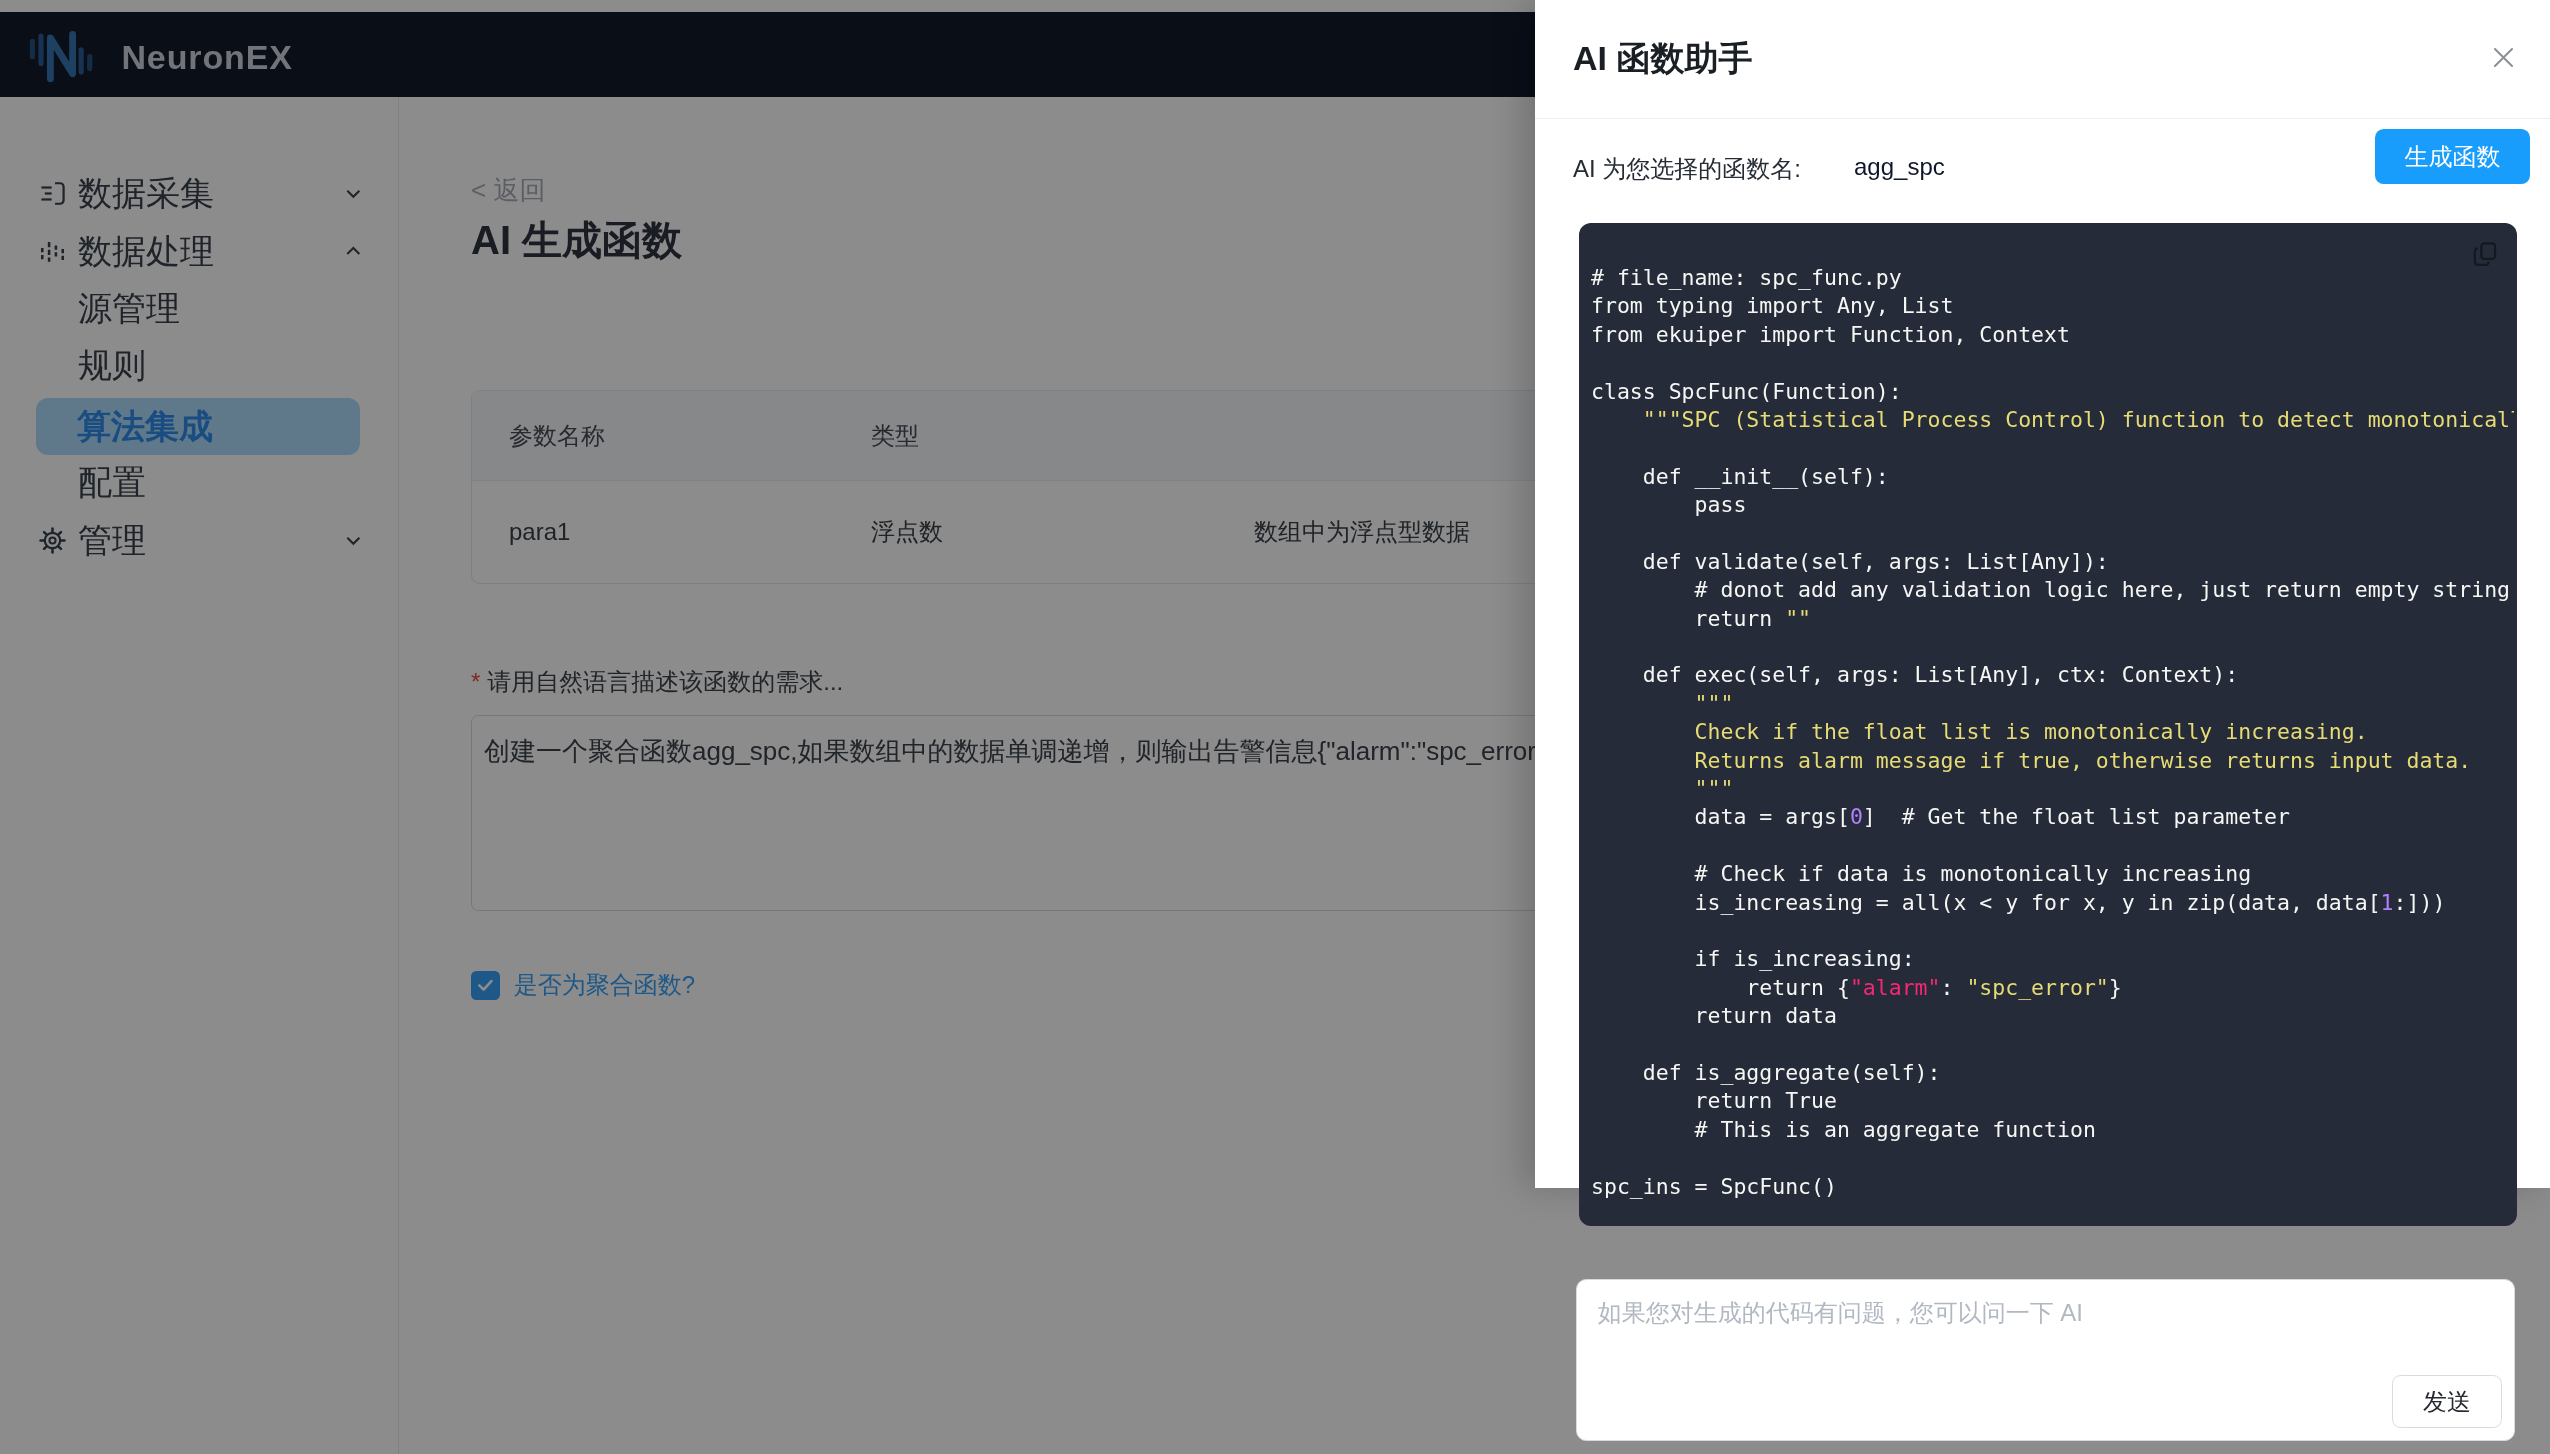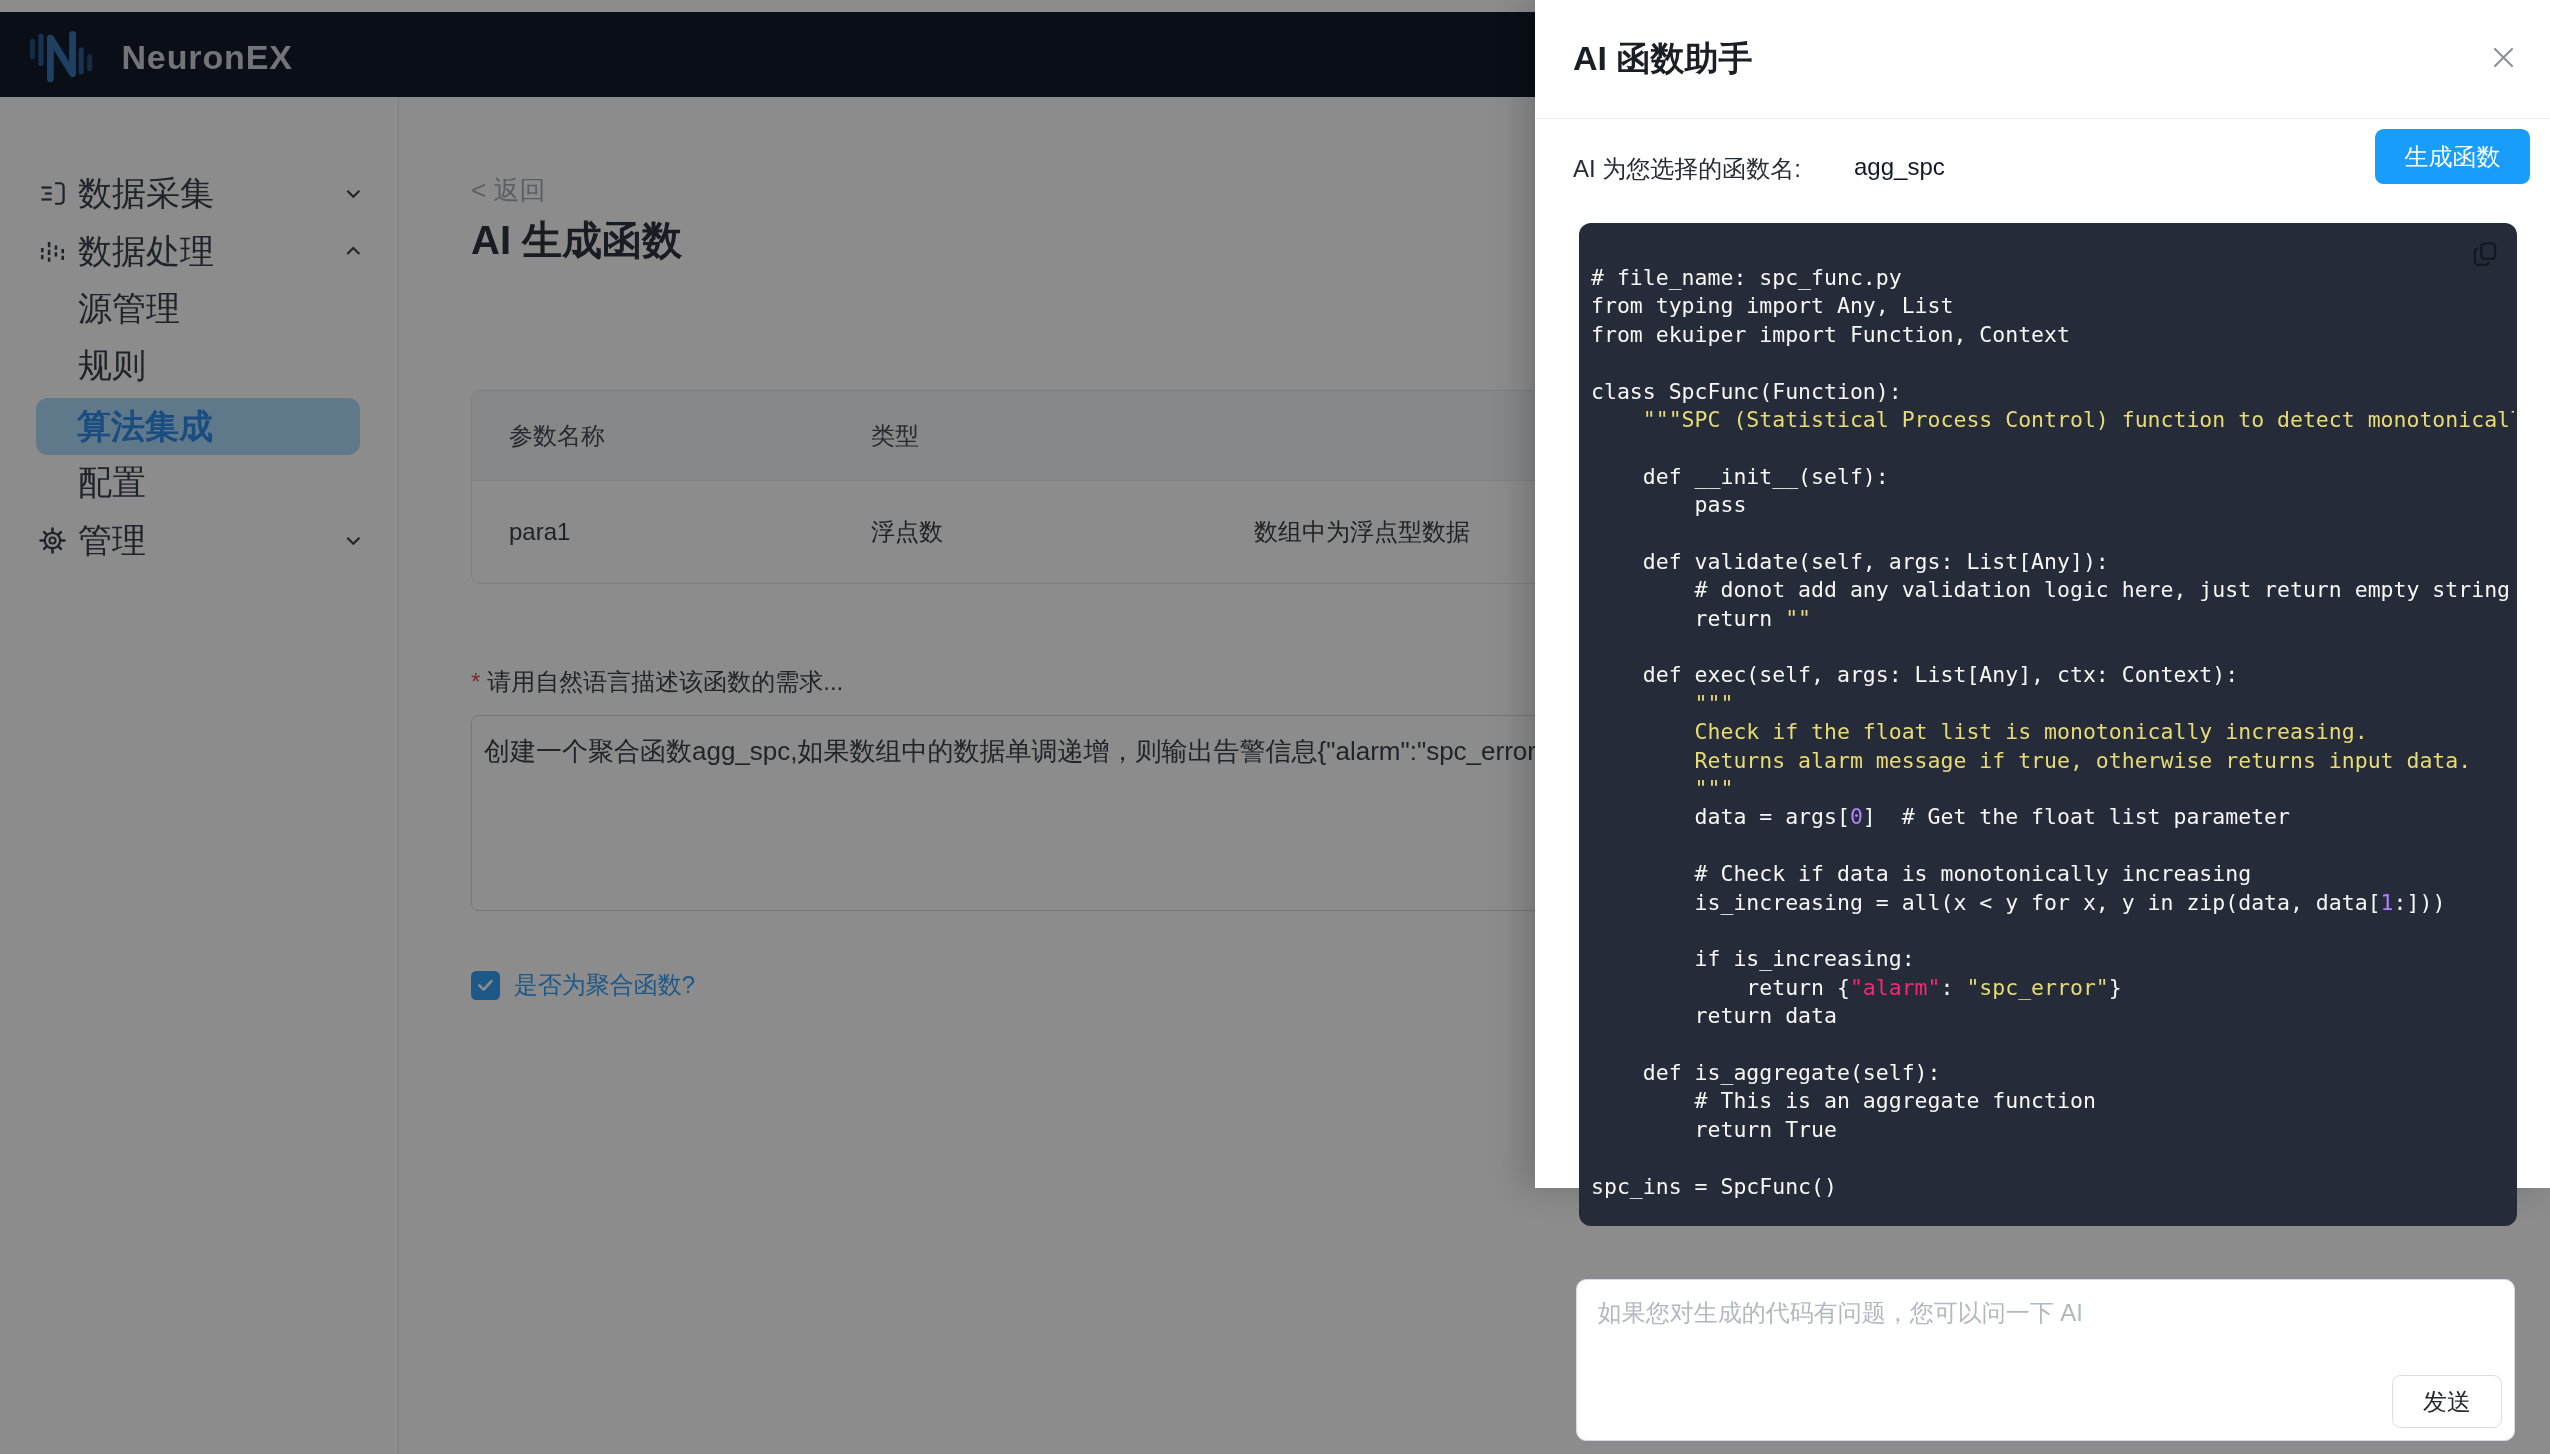--- a/index.html
+++ b/index.html
@@ -246,22 +246,22 @@
           <div class="code-line"><span class="cd">        data = args[</span><span class="cn">0</span><span class="cd">]  # Get the float list parameter</span></div>
           <div class="code-line">&nbsp;</div>
           <div class="code-line"><span class="cd">        # Check if data is monotonically increasing</span></div>
           <div class="code-line"><span class="cd">        is_increasing = all(x &lt; y for x, y in zip(data, data[</span><span class="cn">1</span><span class="cd">:]))</span></div>
           <div class="code-line">&nbsp;</div>
           <div class="code-line"><span class="cd">        if is_increasing:</span></div>
           <div class="code-line"><span class="cd">            return {</span><span class="ck">"alarm"</span><span class="cd">: </span><span class="cs">"spc_error"</span><span class="cd">}</span></div>
           <div class="code-line"><span class="cd">        return data</span></div>
           <div class="code-line">&nbsp;</div>
           <div class="code-line"><span class="cd">    def is_aggregate(self):</span></div>
+          <div class="code-line"><span class="cd">        return True</span></div>
           <div class="code-line"><span class="cd">        # This is an aggregate function</span></div>
-          <div class="code-line"><span class="cd">        return True</span></div>
           <div class="code-line">&nbsp;</div>
           <div class="code-line"><span class="cd">spc_ins = SpcFunc()</span></div>
         </div>
     </div>
 
     <div class="chat-box">
       <textarea class="chat-input" spellcheck="false" placeholder="如果您对生成的代码有问题，您可以问一下 AI" style=""></textarea>
       <button class="send-btn">发送</button>
     </div>
   </section>

